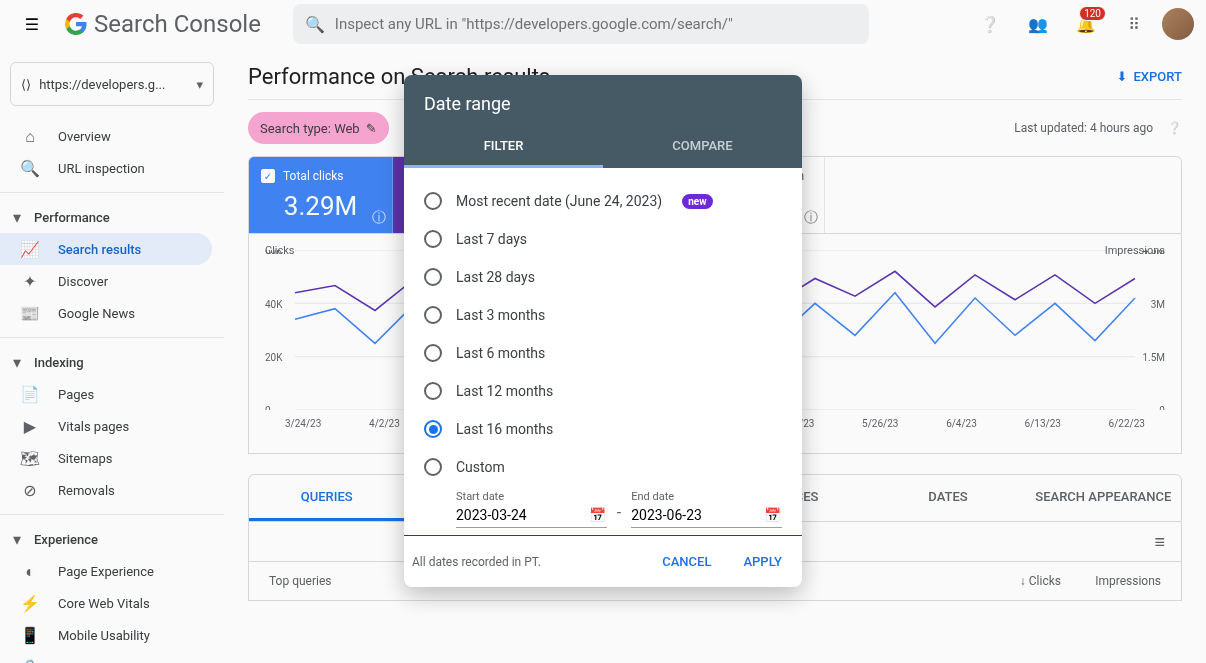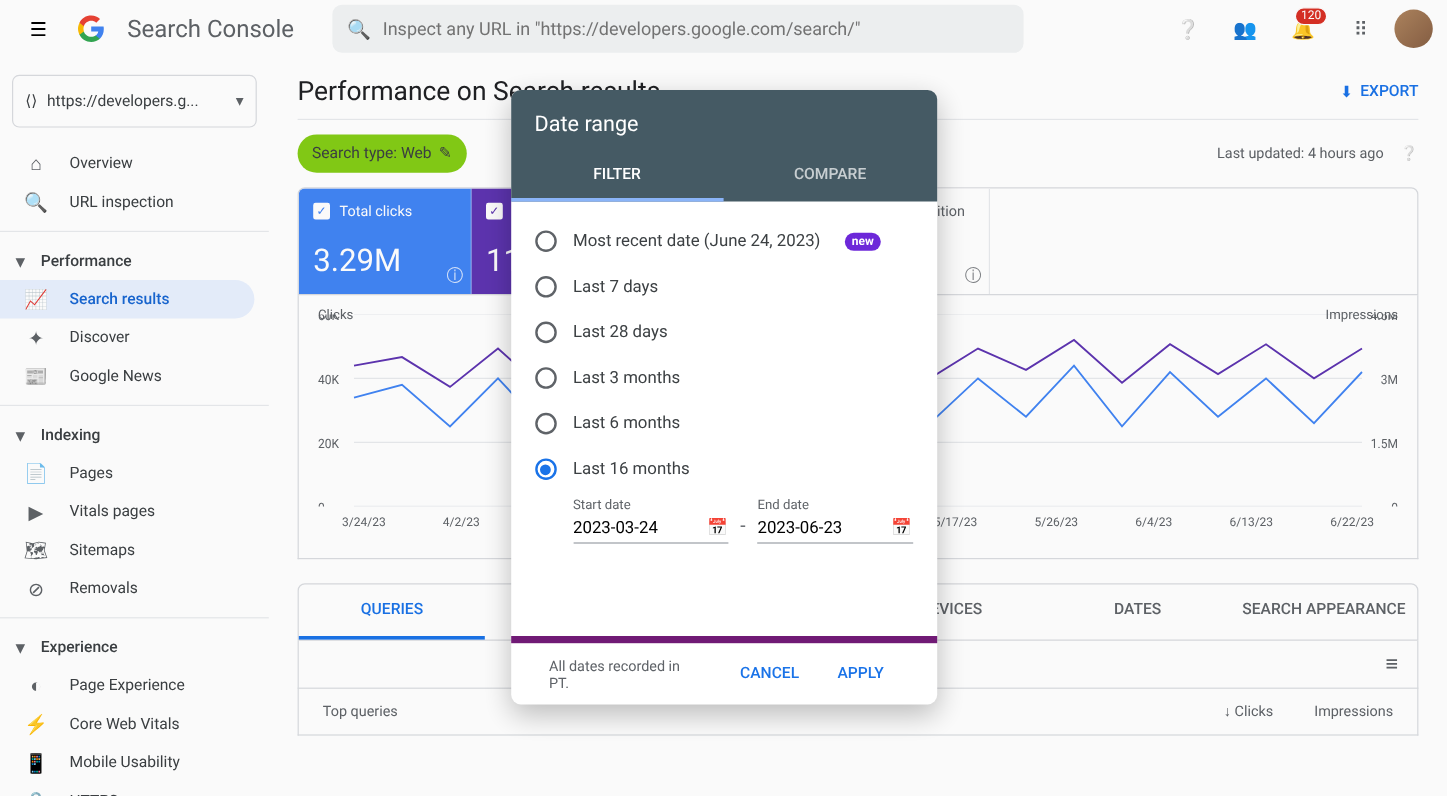--- a/index.html
+++ b/index.html
@@ -1,21 +1,21 @@
 <!DOCTYPE html>
 <html><head>
   <meta charset="utf-8">
   <style>
     * { margin: 0; padding: 0; box-sizing: border-box; font-family: 'Google Sans', Roboto, Arial, sans-serif; }
     body { width: 1206px; height: 663px; background: #fff; overflow: hidden; position: relative; }
     
     
     .topbar { height: 48px; display: flex; align-items: center; padding: 0 12px; gap: 12px; }
     .menu-btn { width: 40px; height: 40px; display: flex; align-items: center; justify-content: center; border-radius: 50%; cursor: pointer; }
-    .logo { display: flex; align-items: center; gap: 18px; color: #5f6368; font-size: 20px; }
+    .logo { display: flex; align-items: center; gap: 6px; color: #5f6368; font-size: 24px; }
     .logo-g { width: 24px; height: 24px; }
     .search-wrap { flex: 0 0 576px; margin-left: 20px; background: #f1f3f4; border-radius: 8px; height: 40px; display: flex; align-items: center; padding: 0 12px; gap: 10px; }
     .search-wrap input { border: none; background: transparent; outline: none; font-size: 15px; flex: 1; color: #c2410c; }
     .top-right { margin-left: auto; display: flex; align-items: center; gap: 8px; }
     .icon-btn { width: 40px; height: 40px; display: flex; align-items: center; justify-content: center; border-radius: 50%; cursor: pointer; position: relative; color: #5f6368; }
     .badge { position: absolute; top: 2px; right: 0; background: #d93025; color: #fff; font-size: 10px; border-radius: 8px; padding: 1px 4px; border: 1px solid #fff; }
     .avatar { width: 32px; height: 32px; border-radius: 50%; background: linear-gradient(135deg,#b0855f,#866044); }
 
     
     .layout { display: flex; height: calc(100% - 48px); }
@@ -30,30 +30,30 @@
     .nav-item.active .nic { color: #1967d2; }
     .nav-divider { height: 1px; background: #e8eaed; margin: 8px 0; }
 
     
     .main { flex: 1; padding: 16px 24px; overflow: hidden; }
     .page-head { display: flex; align-items: center; margin-bottom: 10px; }
     .page-title { font-size: 22px; color: #202124; font-weight: 400; }
     .export-btn { margin-left: auto; display: flex; align-items: center; gap: 6px; color: #1a73e8; font-size: 13px; font-weight: 500; cursor: pointer; }
     .sep { height: 1px; background: #e8eaed; margin-bottom: 12px; }
     .filters { display: flex; align-items: center; gap: 10px; margin-bottom: 12px; }
-    .chip { background: #84cc16; border-radius: 16px; height: 32px; display: flex; align-items: center; padding: 0 12px; font-size: 13px; color: #3c4043; gap: 6px; }
+    .chip { background: #f9a8d4; border-radius: 16px; height: 32px; display: flex; align-items: center; padding: 0 12px; font-size: 13px; color: #3c4043; gap: 6px; }
     .last-upd { margin-left: auto; font-size: 12px; color: #5f6368; display: flex; align-items: center; gap: 14px; }
     
     .metrics { display: flex; border: 1px solid #dadce0; border-radius: 6px 6px 0 0; overflow: hidden; }
     .metric { flex: 0 0 144px; padding: 12px; border-right: 1px solid rgba(255,255,255,0.25); color: #fff; position: relative; }
     .metric.blue { background: #4285f4; }
     .metric.purple { background: #5e35b1; }
     .metric.off { background: #fff; color: #5f6368; border-right: 1px solid #e8eaed; }
     .metric .lbl { font-size: 12px; display: flex; align-items: center; gap: 8px; }
-    .metric .val { font-size: 26px; margin-top: 20px; }
+    .metric .val { font-size: 26px; margin-top: 8px; text-align: center; }
     .metric.off .val { color: #202124; }
     .check { width: 14px; height: 14px; border: 2px solid currentColor; border-radius: 2px; display: inline-flex; align-items: center; justify-content: center; font-size: 10px; }
     .check.on { background: #fff; color: #4285f4; border-color: #fff; }
     .metric.purple .check.on { color: #5e35b1; }
     .info { position: absolute; bottom: 6px; right: 6px; font-size: 14px; opacity: .8; }
     
     .chart { border: 1px solid #dadce0; border-top: none; padding: 16px; height: 220px; position: relative; }
     .chart svg { width: 100%; height: 160px; }
     .yaxis-l { position: absolute; left: 16px; top: 10px; font-size: 11px; color: #5f6368; }
     .yaxis-r { position: absolute; right: 16px; top: 10px; font-size: 11px; color: #5f6368; }
@@ -63,38 +63,38 @@
     .tab { flex: 1; display: flex; align-items: center; justify-content: center; font-size: 13px; font-weight: 500; color: #5f6368; border-bottom: 3px solid transparent; cursor: pointer; }
     .tab.active { color: #1a73e8; border-bottom-color: #1a73e8; }
     
     .table-head { border: 1px solid #dadce0; border-top: none; padding: 12px 20px; display: flex; font-size: 12px; color: #5f6368; }
     .filter-row { height: 40px; border: 1px solid #dadce0; border-top: none; display: flex; justify-content: flex-end; padding: 0 16px; align-items: center; }
     .col-q { flex: 1; }
     .col-c, .col-i { width: 100px; text-align: right; }
 
     
     .modal-back { position: absolute; inset: 0; background: rgba(0,0,0,.02); display: flex; justify-content: center; }
-    .modal { width: 355px; margin-top: 75px; background: #fff; border-radius: 8px; box-shadow: 0 8px 24px rgba(0,0,0,.25); height: 512px; display: flex; flex-direction: column; }
+    .modal { width: 398px; margin-top: 75px; background: #fff; border-radius: 8px; box-shadow: 0 8px 24px rgba(0,0,0,.25); height: 512px; display: flex; flex-direction: column; }
     .modal-head { background: #455a64; color: #fff; border-radius: 8px 8px 0 0; }
     .modal-title { padding: 18px 20px 12px; font-size: 18px; }
     .modal-tabs { display: flex; }
     .mtab { flex: 1; text-align: center; padding: 12px 0; font-size: 13px; font-weight: 500; border-bottom: 3px solid transparent; cursor: pointer; color: rgba(255,255,255,.7); }
     .mtab.active { border-bottom-color: #8ab4f8; color: #fff; }
     .radios { padding: 14px 20px; flex: 1; overflow-y: auto; }
     .radio-row { display: flex; align-items: center; gap: 14px; padding: 10px 0; font-size: 14px; color: #3c4043; cursor: pointer; }
     .radio { width: 18px; height: 18px; border: 2px solid #5f6368; border-radius: 50%; display: flex; align-items: center; justify-content: center; }
     .radio.on { border-color: #1a73e8; }
     .radio.on::after { content: ''; width: 9px; height: 9px; background: #1a73e8; border-radius: 50%; }
     .pill { background: #6d28d9; color: #fff; font-size: 10px; border-radius: 8px; padding: 2px 6px; margin-left: 6px; font-weight: bold; }
     .date-row { display: flex; align-items: flex-end; gap: 10px; padding: 4px 0 10px 32px; }
     .date-field { flex: 1; }
     .date-label { font-size: 11px; color: #5f6368; margin-bottom: 0; }
     .date-input { display: flex; align-items: center; border-bottom: 1px solid #9aa0a6; padding: 4px 0; font-size: 14px; }
     .dash { color: #5f6368; padding-bottom: 6px; }
-    .modal-foot { border-top: 6px solid #701a75; padding: 10px 32px; display: flex; align-items: center; gap: 28px; }
+    .modal-foot { border-top: 1px solid #701a75; padding: 10px 8px; display: flex; align-items: center; gap: 28px; }
     .foot-note { font-size: 12px; color: #5f6368; }
     .foot-btns { margin-left: auto; display: flex; gap: 8px; }
     .btn-flat { color: #1a73e8; font-size: 13px; font-weight: 500; padding: 8px 12px; border: none; background: none; cursor: pointer; border-radius: 4px; }
   </style>
 </head>
 <body>
 
 <div class="topbar">
   <div class="menu-btn">
     <span>☰</span>
@@ -340,22 +340,30 @@
         </div>
       <div class="radio-row">
           <span class="radio"></span>
           <span>Last 3 months</span>
         </div>
       <div class="radio-row">
           <span class="radio"></span>
           <span>Last 6 months</span>
         </div>
       <div class="radio-row">
+          <span class="radio"></span>
+          <span>Last 12 months</span>
+        </div>
+      <div class="radio-row">
           <span class="radio on"></span>
           <span>Last 16 months</span>
+        </div>
+      <div class="radio-row">
+          <span class="radio"></span>
+          <span>Custom</span>
         </div>
       <div class="date-row">
         <div class="date-field">
           <div class="date-label">Start date</div>
           <div class="date-input">
               <span style="flex:1">2023-03-24</span>
               <span>📅</span>
             </div>
         </div>
         <div class="dash">-</div>

